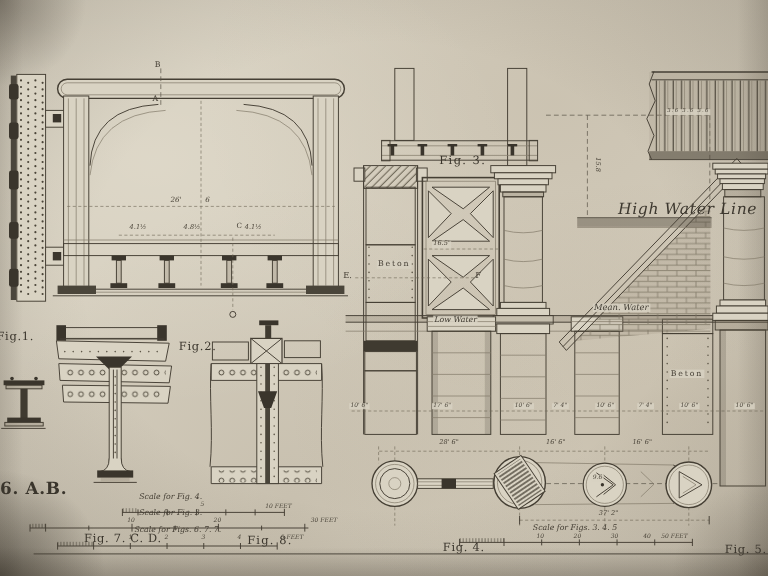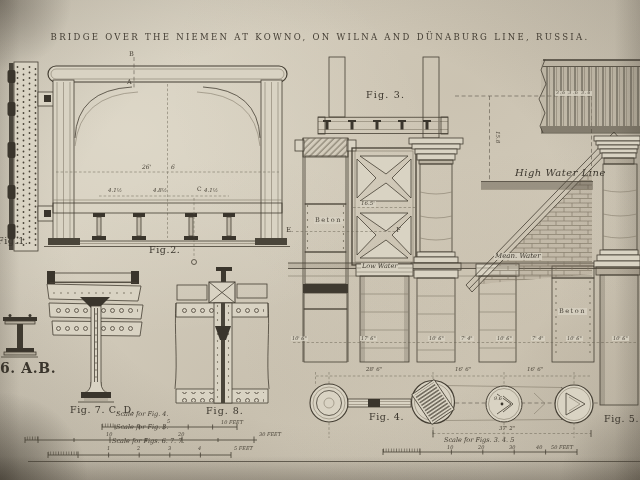--- a/index.html
+++ b/index.html
@@ -18,21 +18,21 @@
       radial-gradient(ellipse at 86% 72%, rgba(125,105,75,.13), transparent 40%),
       radial-gradient(ellipse at 38% 88%, rgba(110,95,70,.12), transparent 45%),
       radial-gradient(ellipse at 50% 48%, transparent 55%, rgba(62,54,42,.20) 100%);
     font-family:"DejaVu Serif",serif;
   }
   #plate svg{position:absolute;left:0;top:0;}
   .lbl{position:absolute;color:#3d382f;white-space:nowrap;line-height:1;transform-origin:0 0;}
   .ital{font-style:italic;}
   .bg{background:rgba(215,209,194,.85);padding:0 1px;}
   .ttl{width:100%;text-align:center;font-size:8.5px;letter-spacing:2.3px;color:#433d33;}
-  .cap{font-size:9.5px;letter-spacing:.6px;color:#3a352c;}
+  .cap{font-size:9.5px;letter-spacing:.6px;color:#3a352c;margin-top:40px;}
   .dim{font-size:5.5px;font-style:italic;color:#4a4439;}
   .mk{font-size:6.5px;color:#433d33;}
   .sc{font-size:6.5px;font-style:italic;color:#423c32;}
   .scn{font-size:5px;color:#4a4439;font-style:italic;}
   svg .s{stroke:#453f34;fill:none;stroke-width:.8;}
   svg .s2{stroke:#453f34;fill:none;stroke-width:1.3;}
   svg .lt{stroke:#847c6b;fill:none;stroke-width:.6;}
   svg .dash{stroke:#5c564a;stroke-width:.6;fill:none;stroke-dasharray:4 2.6;}
   svg .dsh2{stroke:#6b6454;stroke-width:.5;fill:none;stroke-dasharray:2.6 2;}
   svg .dot{stroke:#4a4438;stroke-width:1.8;stroke-linecap:round;stroke-dasharray:0 5.5;fill:none;}
@@ -385,21 +385,20 @@
     <line x1="48" y1="455" x2="231" y2="455" class="s" stroke-width=".9"></line>
     <rect x="48" y="451.5" width="30" height="3.5" fill="url(#pt2)"></rect>
     <path d="M48,452 V458 M78,451.5 V458 M108.6,452.5 V457.5 M139.2,452.5 V457.5 M169.8,452.5 V457.5 M200.4,452.5 V457.5 M231,452 V458" class="s" stroke-width=".7"></path>
     <line x1="383" y1="452" x2="577" y2="452" class="s" stroke-width=".9"></line>
     <rect x="383" y="448.5" width="37" height="3.5" fill="url(#pt2)"></rect>
     <path d="M383,449 V455 M420,448.5 V455 M451.4,449.5 V454.5 M482.8,449.5 V454.5 M514.2,449.5 V454.5 M545.6,449.5 V454.5 M577,449 V455" class="s" stroke-width=".7"></path>
   </g>
   <line x1="28" y1="461.5" x2="640" y2="461.5" stroke="#453f34" stroke-width="1" opacity=".75"></line>
 </svg>
 
-<span class="lbl ttl" style="top:33px;left:0;">BRIDGE OVER THE NIEMEN AT KOWNO, ON WILNA AND DÜNABURG LINE, RUSSIA.</span>
 
 <span class="lbl cap" style="left:-3px;top:236px;">Fig.1.</span>
 <span class="lbl cap" style="left:149px;top:245px;">Fig.2.</span>
 <span class="lbl cap" style="left:366px;top:90px;letter-spacing:1.2px;">Fig. 3.</span>
 <span class="lbl cap" style="left:369px;top:412px;">Fig. 4.</span>
 <span class="lbl cap" style="left:604px;top:414px;">Fig. 5.</span>
 <span class="lbl cap" style="left:0px;top:361px;font-size:14px;font-weight:bold;">6. A.B.</span>
 <span class="lbl cap" style="left:70px;top:405px;">Fig. 7. C. D.</span>
 <span class="lbl cap" style="left:206px;top:406px;letter-spacing:1px;">Fig. 8.</span>
 
@@ -412,21 +411,21 @@
 <span class="lbl dim" style="left:142px;top:164px;font-size:6px;">26'</span>
 <span class="lbl dim" style="left:171px;top:164px;font-size:6px;">6</span>
 <span class="lbl dim" style="left:108px;top:188px;">4.1½</span>
 <span class="lbl dim" style="left:153px;top:188px;">4.8½</span>
 <span class="lbl dim" style="left:204px;top:188px;">4.1½</span>
 <span class="lbl dim bg" style="left:360px;top:201px;">16.5'</span>
 <span class="lbl dim" style="left:500px;top:131px;transform:rotate(90deg);">15.8</span>
 
 <span class="lbl mk bg" style="left:314px;top:217px;letter-spacing:1.5px;font-size:6.5px;">Beton</span>
 <span class="lbl mk bg" style="left:558px;top:308px;letter-spacing:1.5px;font-size:6.5px;">Beton</span>
-<span class="lbl ital" style="left:515px;top:168px;font-size:10px;letter-spacing:.5px;color:#3d382f;">High Water Line</span>
+<span class="lbl ital" style="left:515px;top:168px;font-size:13px;letter-spacing:.5px;color:#3d382f;">High Water Line</span>
 <span class="lbl ital bg" style="left:494px;top:253px;font-size:7px;">Mean. Water</span>
 <span class="lbl ital bg" style="left:361px;top:263px;font-size:6.5px;">Low Water</span>
 
 <span class="lbl dim bg" style="left:291px;top:336px;font-size:5px;">10' 6"</span>
 <span class="lbl dim bg" style="left:360px;top:336px;font-size:5px;">17' 6"</span>
 <span class="lbl dim bg" style="left:428px;top:336px;font-size:5px;">10' 6"</span>
 <span class="lbl dim bg" style="left:460px;top:336px;font-size:5px;">7' 4"</span>
 <span class="lbl dim bg" style="left:496px;top:336px;font-size:5px;">10' 6"</span>
 <span class="lbl dim bg" style="left:531px;top:336px;font-size:5px;">7' 4"</span>
 <span class="lbl dim bg" style="left:566px;top:336px;font-size:5px;">10' 6"</span>

